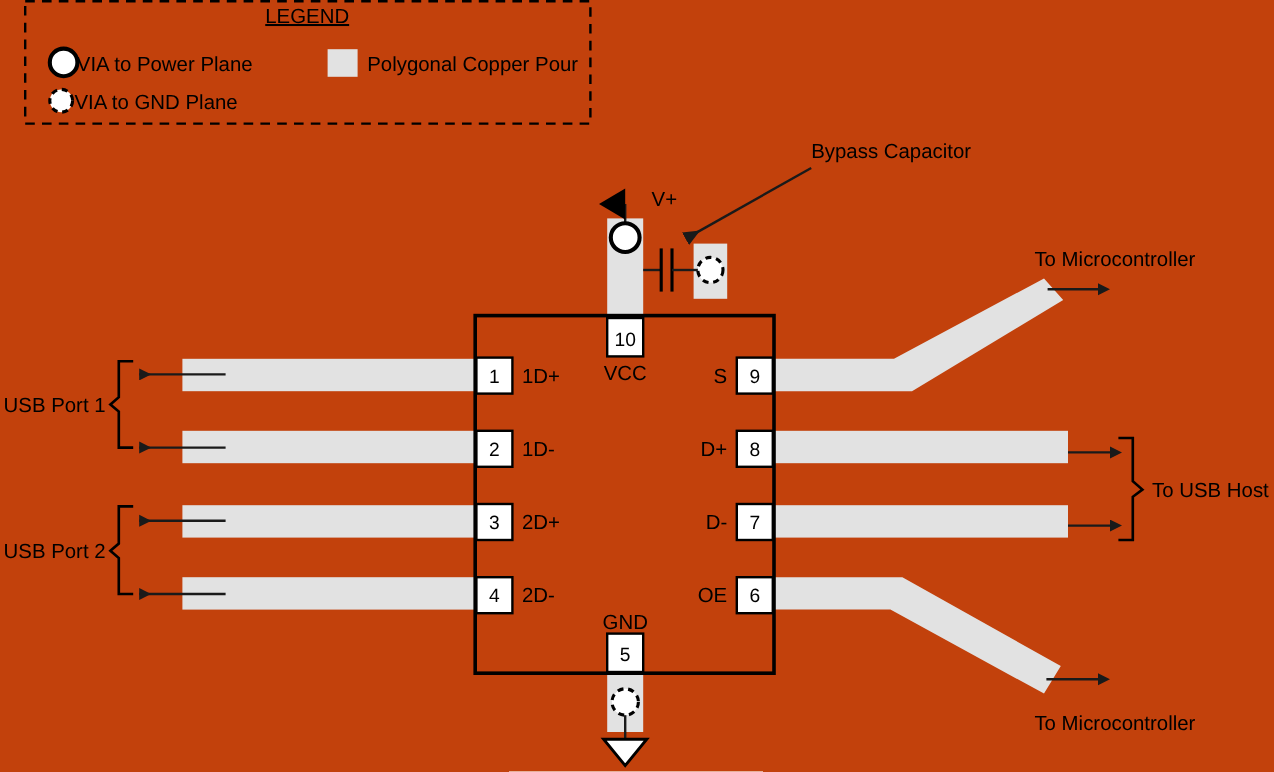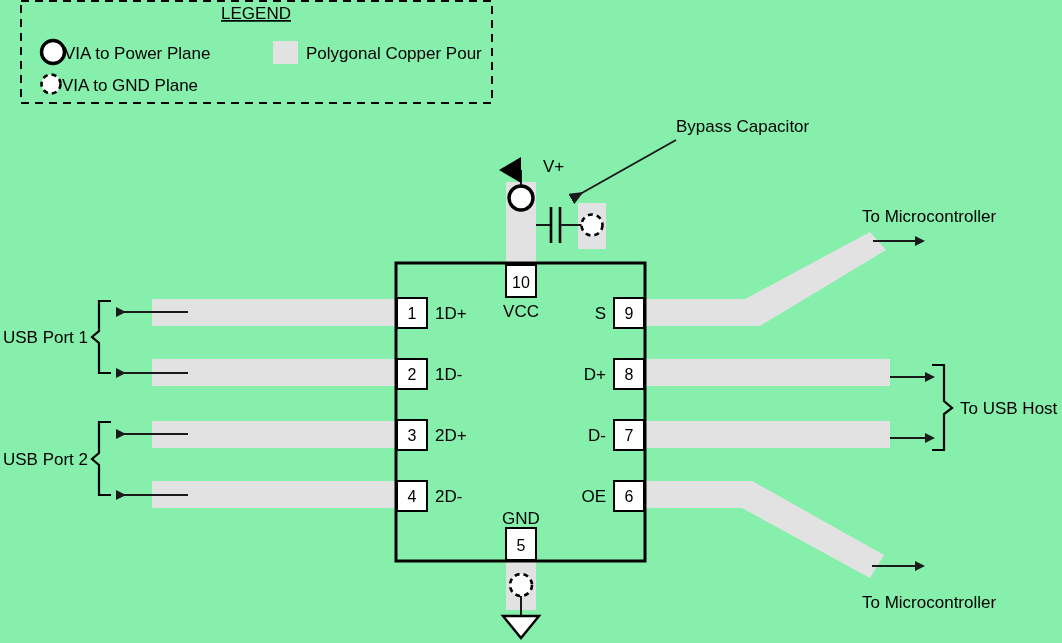--- a/index.html
+++ b/index.html
@@ -4,21 +4,21 @@
 <style>
   html, body {
     margin: 0;
     padding: 0;
     background: #ffffff;
   }
   #root {
     position: relative;
     width: 1062px;
     height: 643px;
-    background: #86efac;
+    background: #c2410c;
     font-family: "Liberation Sans", sans-serif;
     overflow: hidden;
   }
   svg#diagram {
     position: absolute;
     left: 0;
     top: 0;
     width: 1062px;
     height: 643px;
   }

